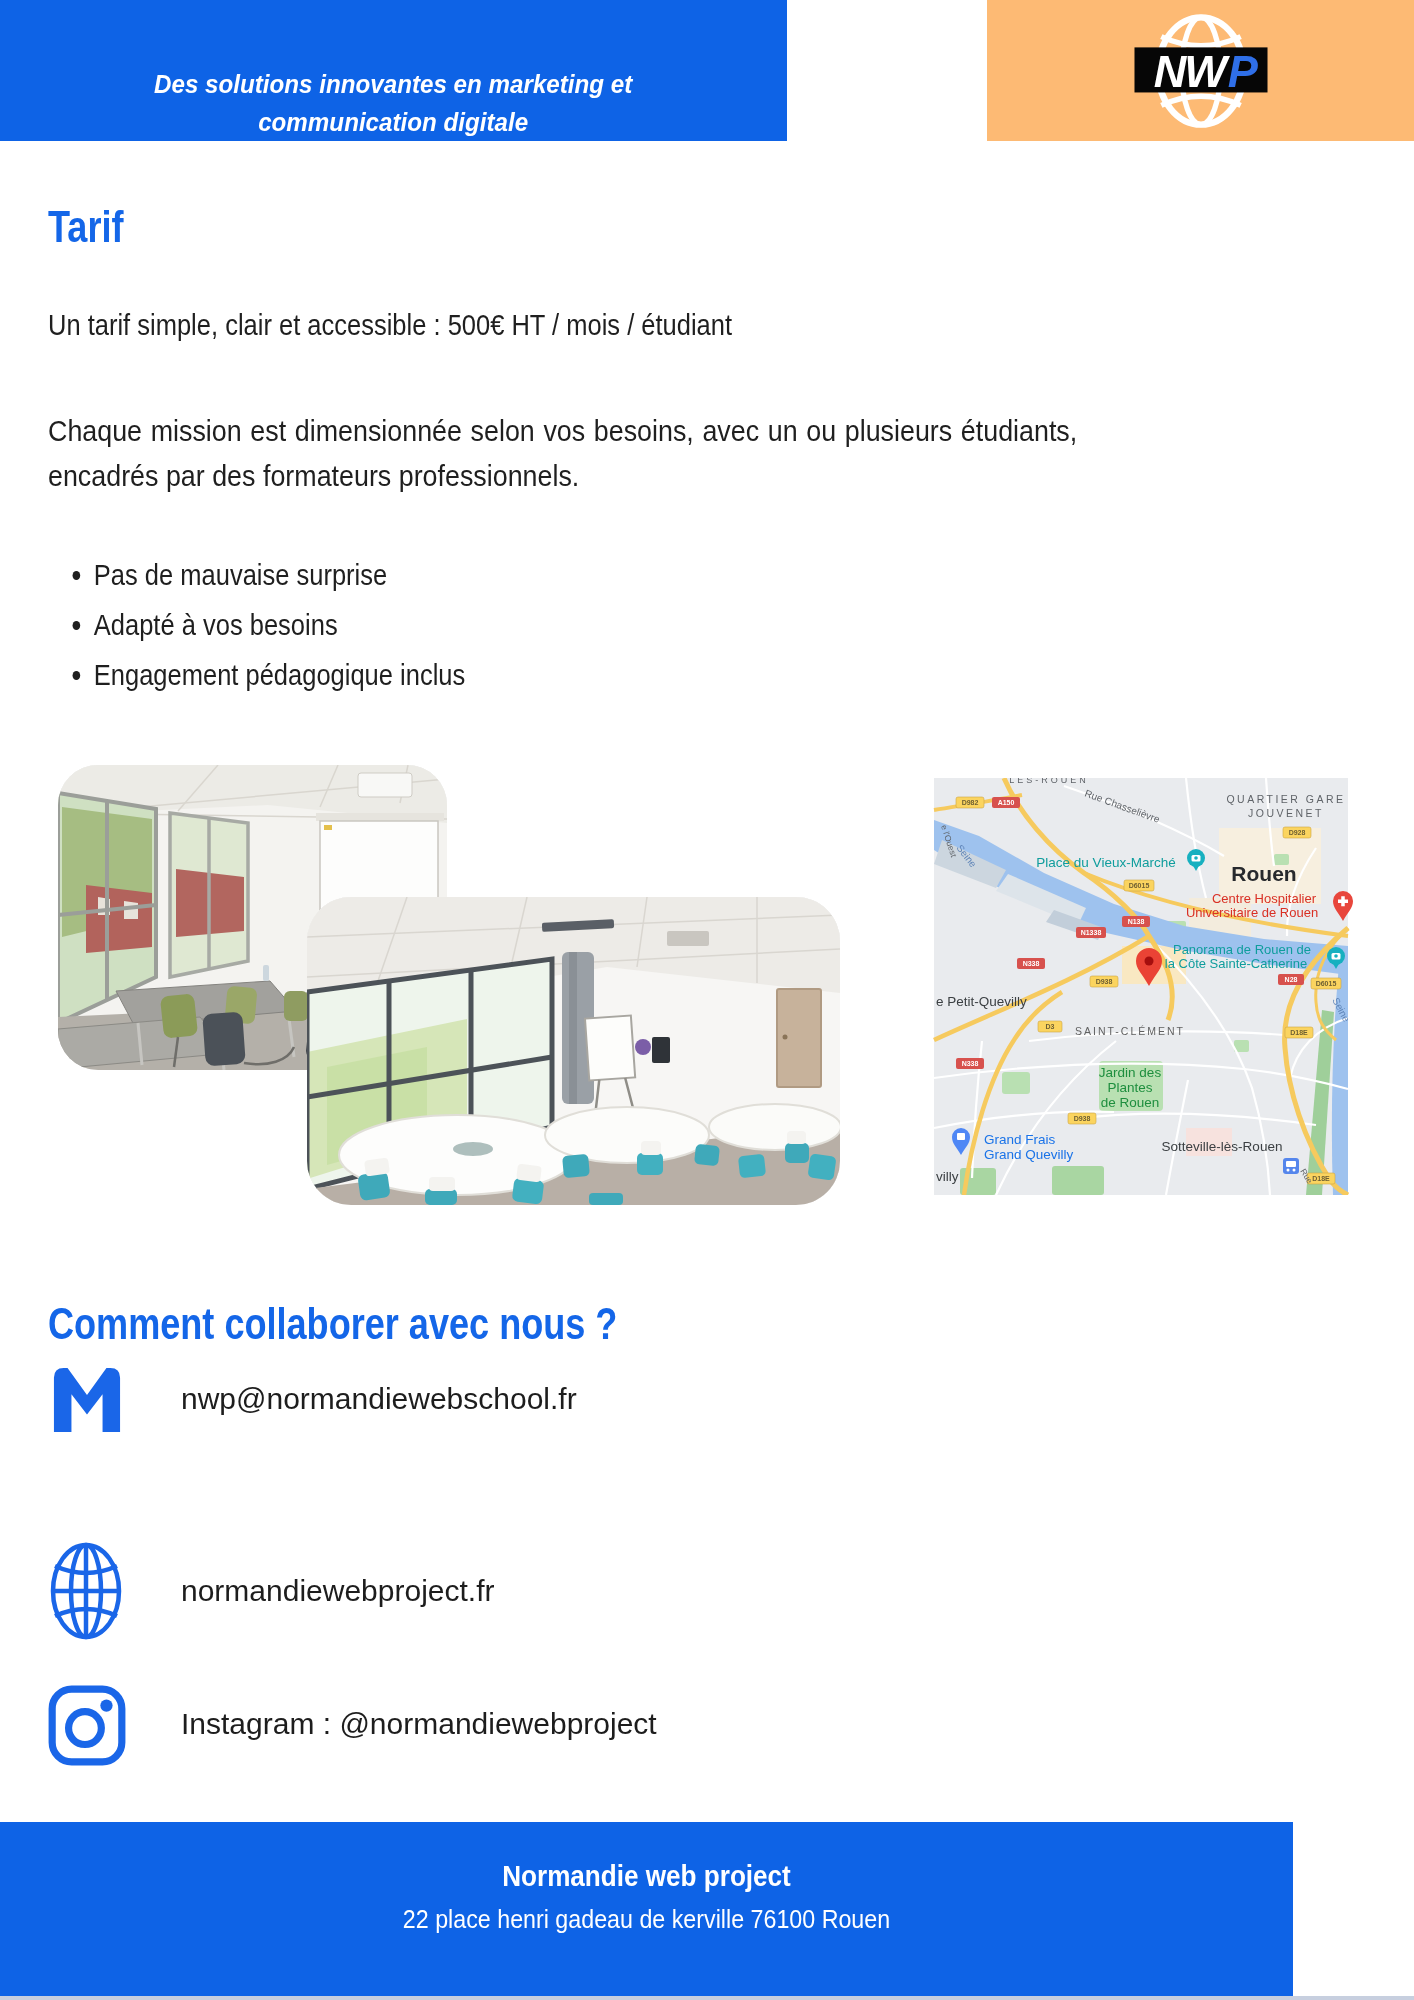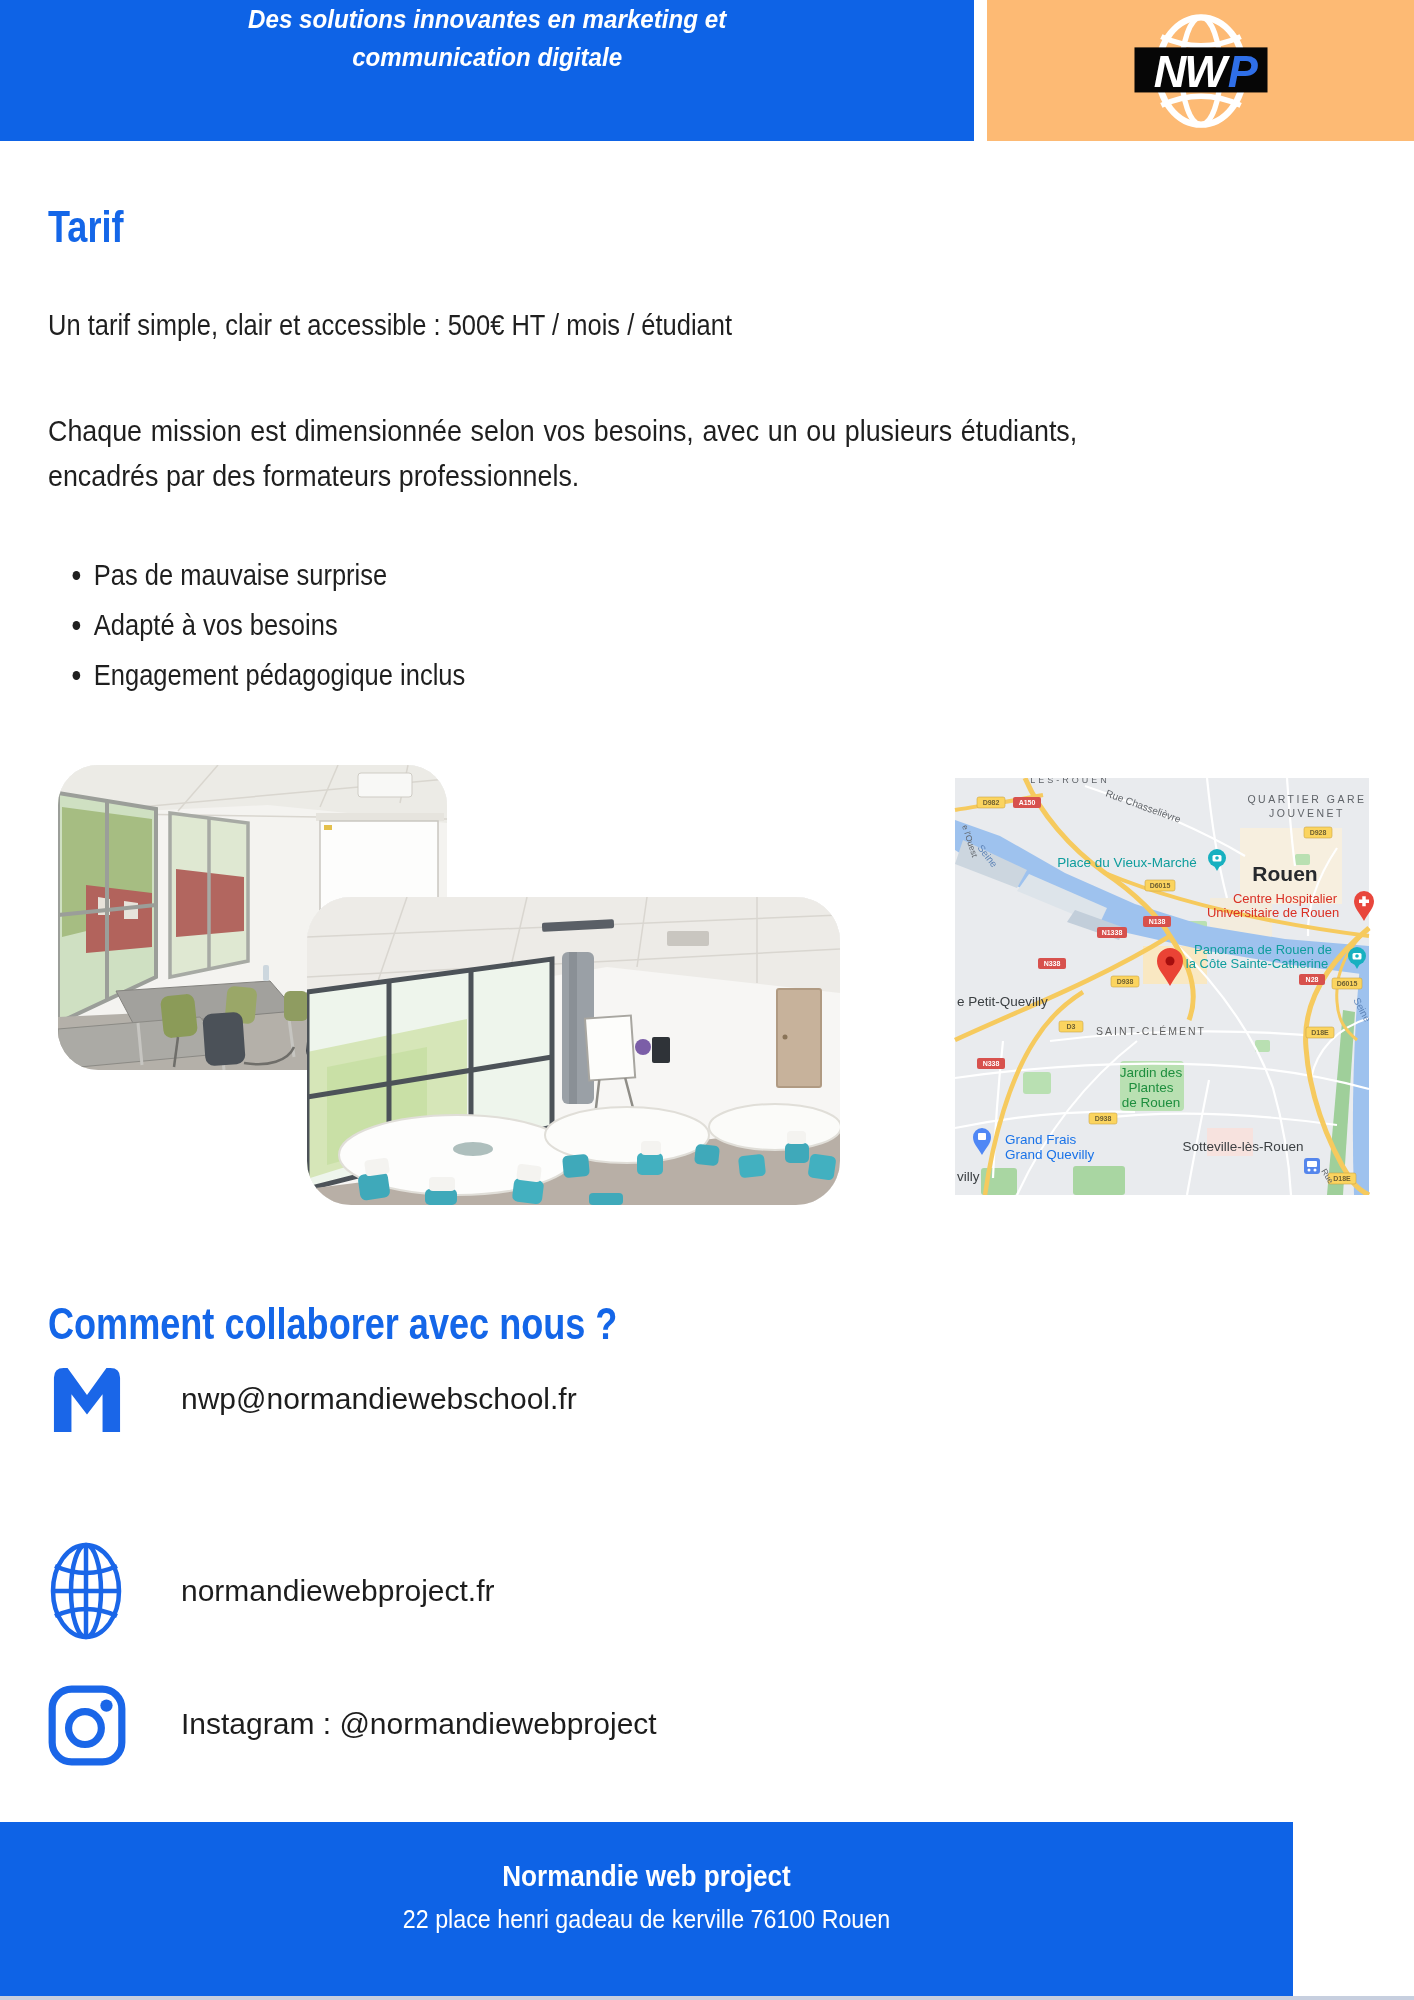--- a/index.html
+++ b/index.html
@@ -1,41 +1,41 @@
 <!DOCTYPE html>
 <html><head>
 <meta charset="utf-8">
 <style>
   html,body{margin:0;padding:0;background:#ffffff;font-family:"Liberation Sans",sans-serif;}
   .page{position:relative;width:1414px;height:2000px;background:#fff;overflow:hidden;}
 
   
-  .header-bar{position:absolute;left:0;top:0;width:974px;height:141px;background:#0e63e6;
-    display:flex;align-items:flex-start;justify-content:center;}
+  .header-bar{position:absolute;left:0;top:0;width:787px;height:141px;background:#0e63e6;
+    display:flex;align-items:flex-end;justify-content:center;}
   .tagline{color:#fff;font-weight:bold;font-style:italic;font-size:26px;line-height:38px;
     text-align:center;transform:scaleX(.93);}
   .logo-box{position:absolute;left:987px;top:0;width:427px;height:141px;background:#fdba74;
     display:flex;align-items:center;justify-content:center;}
 
   
   .h1{position:absolute;left:48px;color:#1466e8;font-weight:bold;font-size:44px;line-height:48px;
     transform:scaleX(.82);transform-origin:0 50%;white-space:nowrap;}
   .body-txt{color:#1f1f1f;font-size:30px;line-height:45px;}
   .intro{position:absolute;left:48px;top:302px;transform:scaleX(.85);transform-origin:0 0;white-space:nowrap;}
   .para{position:absolute;left:48px;top:408px;width:1150px;text-align:justify;
     transform:scaleX(.895);transform-origin:0 0;}
   .bullets{position:absolute;left:70px;top:550px;margin:0;padding:0 0 0 28px;
     transform:scaleX(.85);transform-origin:0 0;}
   .bullets li{font-size:30px;line-height:50px;color:#1f1f1f;}
 
   
   .photo{position:absolute;overflow:hidden;background:#ddd;}
   .photo1{left:58px;top:765px;width:389px;height:305px;border-radius:40px;z-index:1;}
   .photo2{left:307px;top:897px;width:533px;height:308px;border-radius:44px;z-index:2;}
-  .map-wrap{position:absolute;left:931px;top:778px;width:462px;height:417px;z-index:1;}
+  .map-wrap{position:absolute;left:910px;top:778px;width:462px;height:417px;z-index:1;}
   .photo svg,.map-wrap svg{display:block;width:100%;height:100%;}
 
   
   .contact-row{position:absolute;left:48px;display:flex;align-items:center;}
   .contact-row .icon{flex:0 0 auto;}
   .contact-label{color:#1d1d1d;font-size:30px;white-space:nowrap;}
   .row1{top:1360px;height:78px;}  .row1 .contact-label{margin-left:55px;}
   .row2{top:1540px;height:102px;} .row2 .contact-label{margin-left:57px;}
   .row3{top:1682px;height:84px;}  .row3 .contact-label{margin-left:55px;}
 

